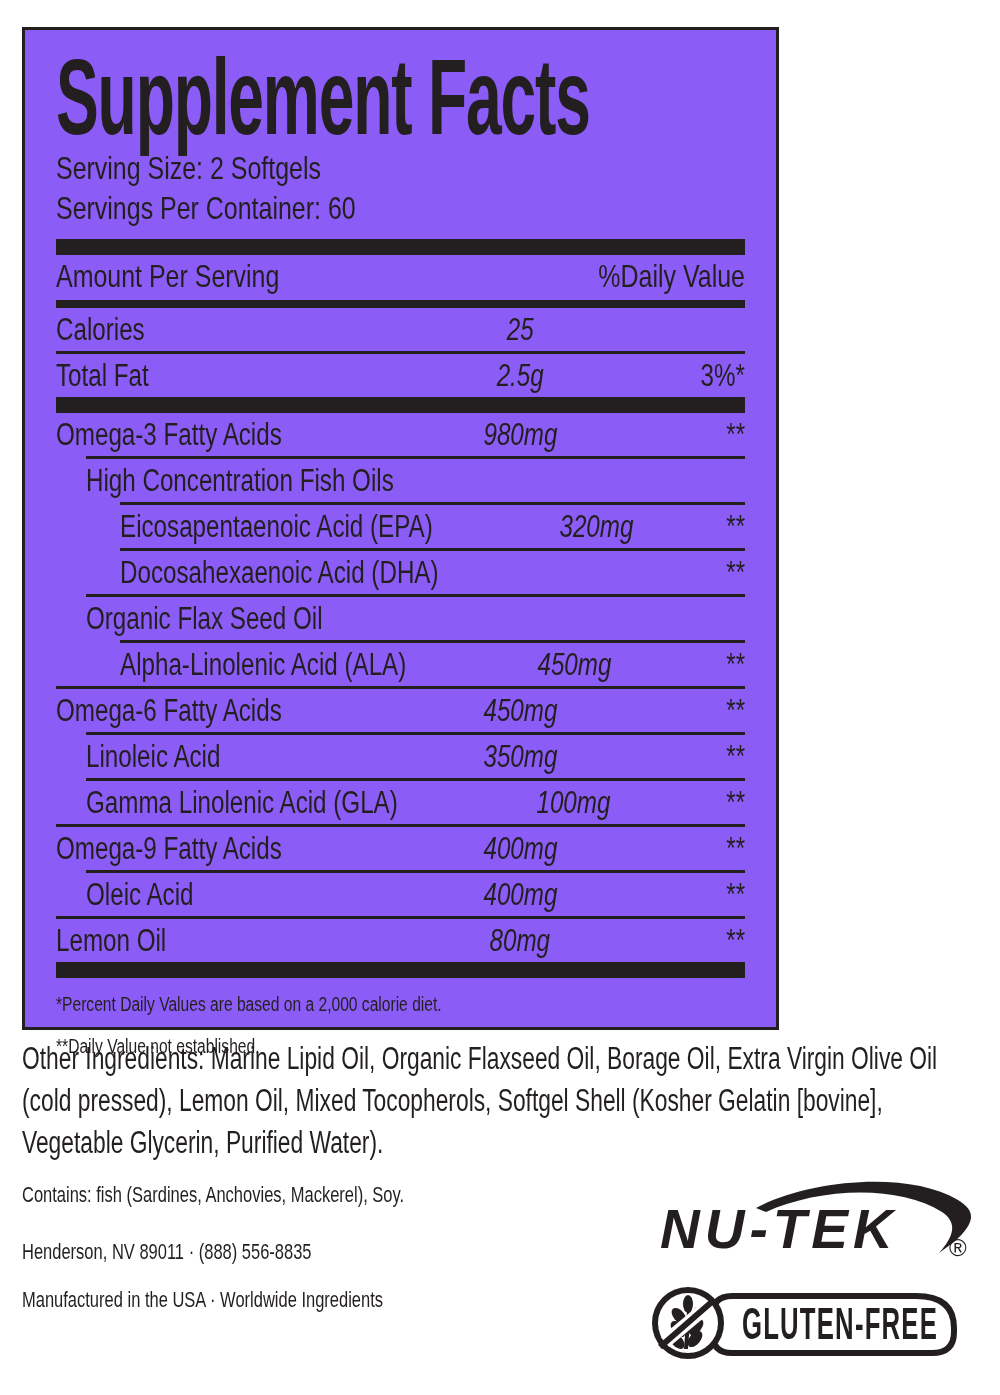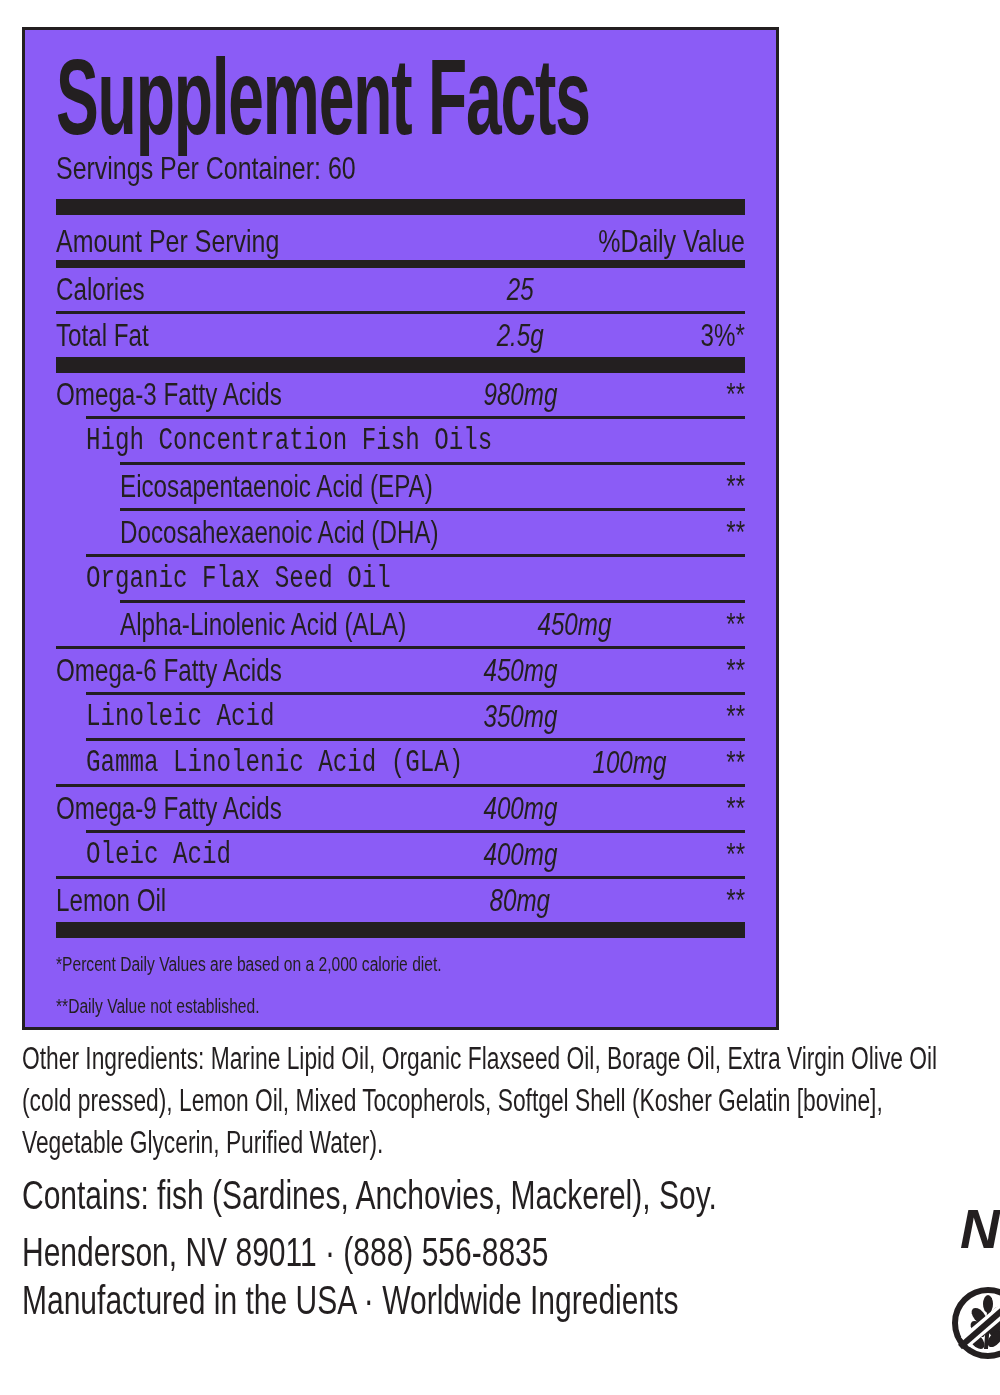--- a/index.html
+++ b/index.html
@@ -19,46 +19,47 @@
   .title{
     font-size:107px;font-weight:bold;letter-spacing:-2px;line-height:82px;
     transform:scaleX(.60);transform-origin:0 50%;white-space:nowrap;margin:12px 0 10px 0;
   }
   .serve-line{font-size:32px;line-height:40px;}
   .bar{height:16px;background:#231f20;}
   .bar-med{height:8px;background:#231f20;}
   .sep{height:3px;background:#231f20;}
   .sep.i1{margin-left:30px;}
   .sep.i2{margin-left:64px;}
-  .hdr-row{display:flex;justify-content:space-between;align-items:flex-end;height:42px;font-size:32px;margin-top:3px;}
+  .hdr-row{display:flex;justify-content:space-between;align-items:flex-start;height:42px;font-size:32px;margin-top:3px;}
   .row{display:flex;align-items:center;min-height:43px;font-size:31px;}
   .c-name{flex:1;display:flex;justify-content:flex-start;}
-  .c-name.i1{padding-left:30px;font-family:Liberation Mono, monospace;}
+  .c-name.i1{padding-left:30px;}
   .c-name.i2{padding-left:64px;}
   .c-amt{width:230px;display:flex;justify-content:center;font-style:italic;}
   .c-dv{width:110px;display:flex;justify-content:flex-end;}
   .footnotes{font-size:20px;line-height:42px;padding-top:5px;}
 
   .bottom{position:absolute;left:22px;top:1038px;width:956px;}
   .oi-para{font-size:31px;line-height:42px;width:1300px;transform:scaleX(.735);transform-origin:0 0;}
   .bottom-flex{display:flex;justify-content:space-between;margin-top:8px;}
-  .left-col{font-size:40px;}
+  .left-col{font-size:22px;}
   .contains-line{line-height:46px;margin-bottom:10px;}
   .dist-line{line-height:48px;}
   .left-col .t{transform:scaleX(.75);}
   sup{font-size:60%;}
   .right-col{display:flex;flex-direction:column;align-items:flex-end;padding-top:0;}
   .logo-svg{display:block;}
   .badge-svg{display:block;margin-top:16px;}
 </style>
 </head>
 <body>
 
 <div class="panel">
   <div class="title">Supplement Facts</div>
+  <div class="serve-line"><span class="t">Serving Size: 2 Softgels</span></div>
   <div class="serve-line"><span class="t">Servings Per Container: 60</span></div>
 
   <div class="bar" style="margin-top:11px;"></div>
 
   <div class="hdr-row">
     <span class="t">Amount Per Serving</span>
     <span class="tr">%Daily Value</span>
   </div>
 
   <div class="bar-med"></div>
@@ -108,20 +109,23 @@
           <span class="tc"></span>
         </span>
         <span class="c-dv">
           <span class="tr"></span>
         </span>
       </div>
       <div class="sep i2"></div>
       <div class="row">
         <span class="c-name i2">
           <span class="t">Eicosapentaenoic Acid (EPA)</span>
+        </span>
+        <span class="c-amt">
+          <span class="tc">320mg</span>
         </span>
         <span class="c-dv">
           <span class="tr">**</span>
         </span>
       </div>
       <div class="sep i2"></div>
       <div class="row">
         <span class="c-name i2">
           <span class="t">Docosahexaenoic Acid (DHA)</span>
         </span>

